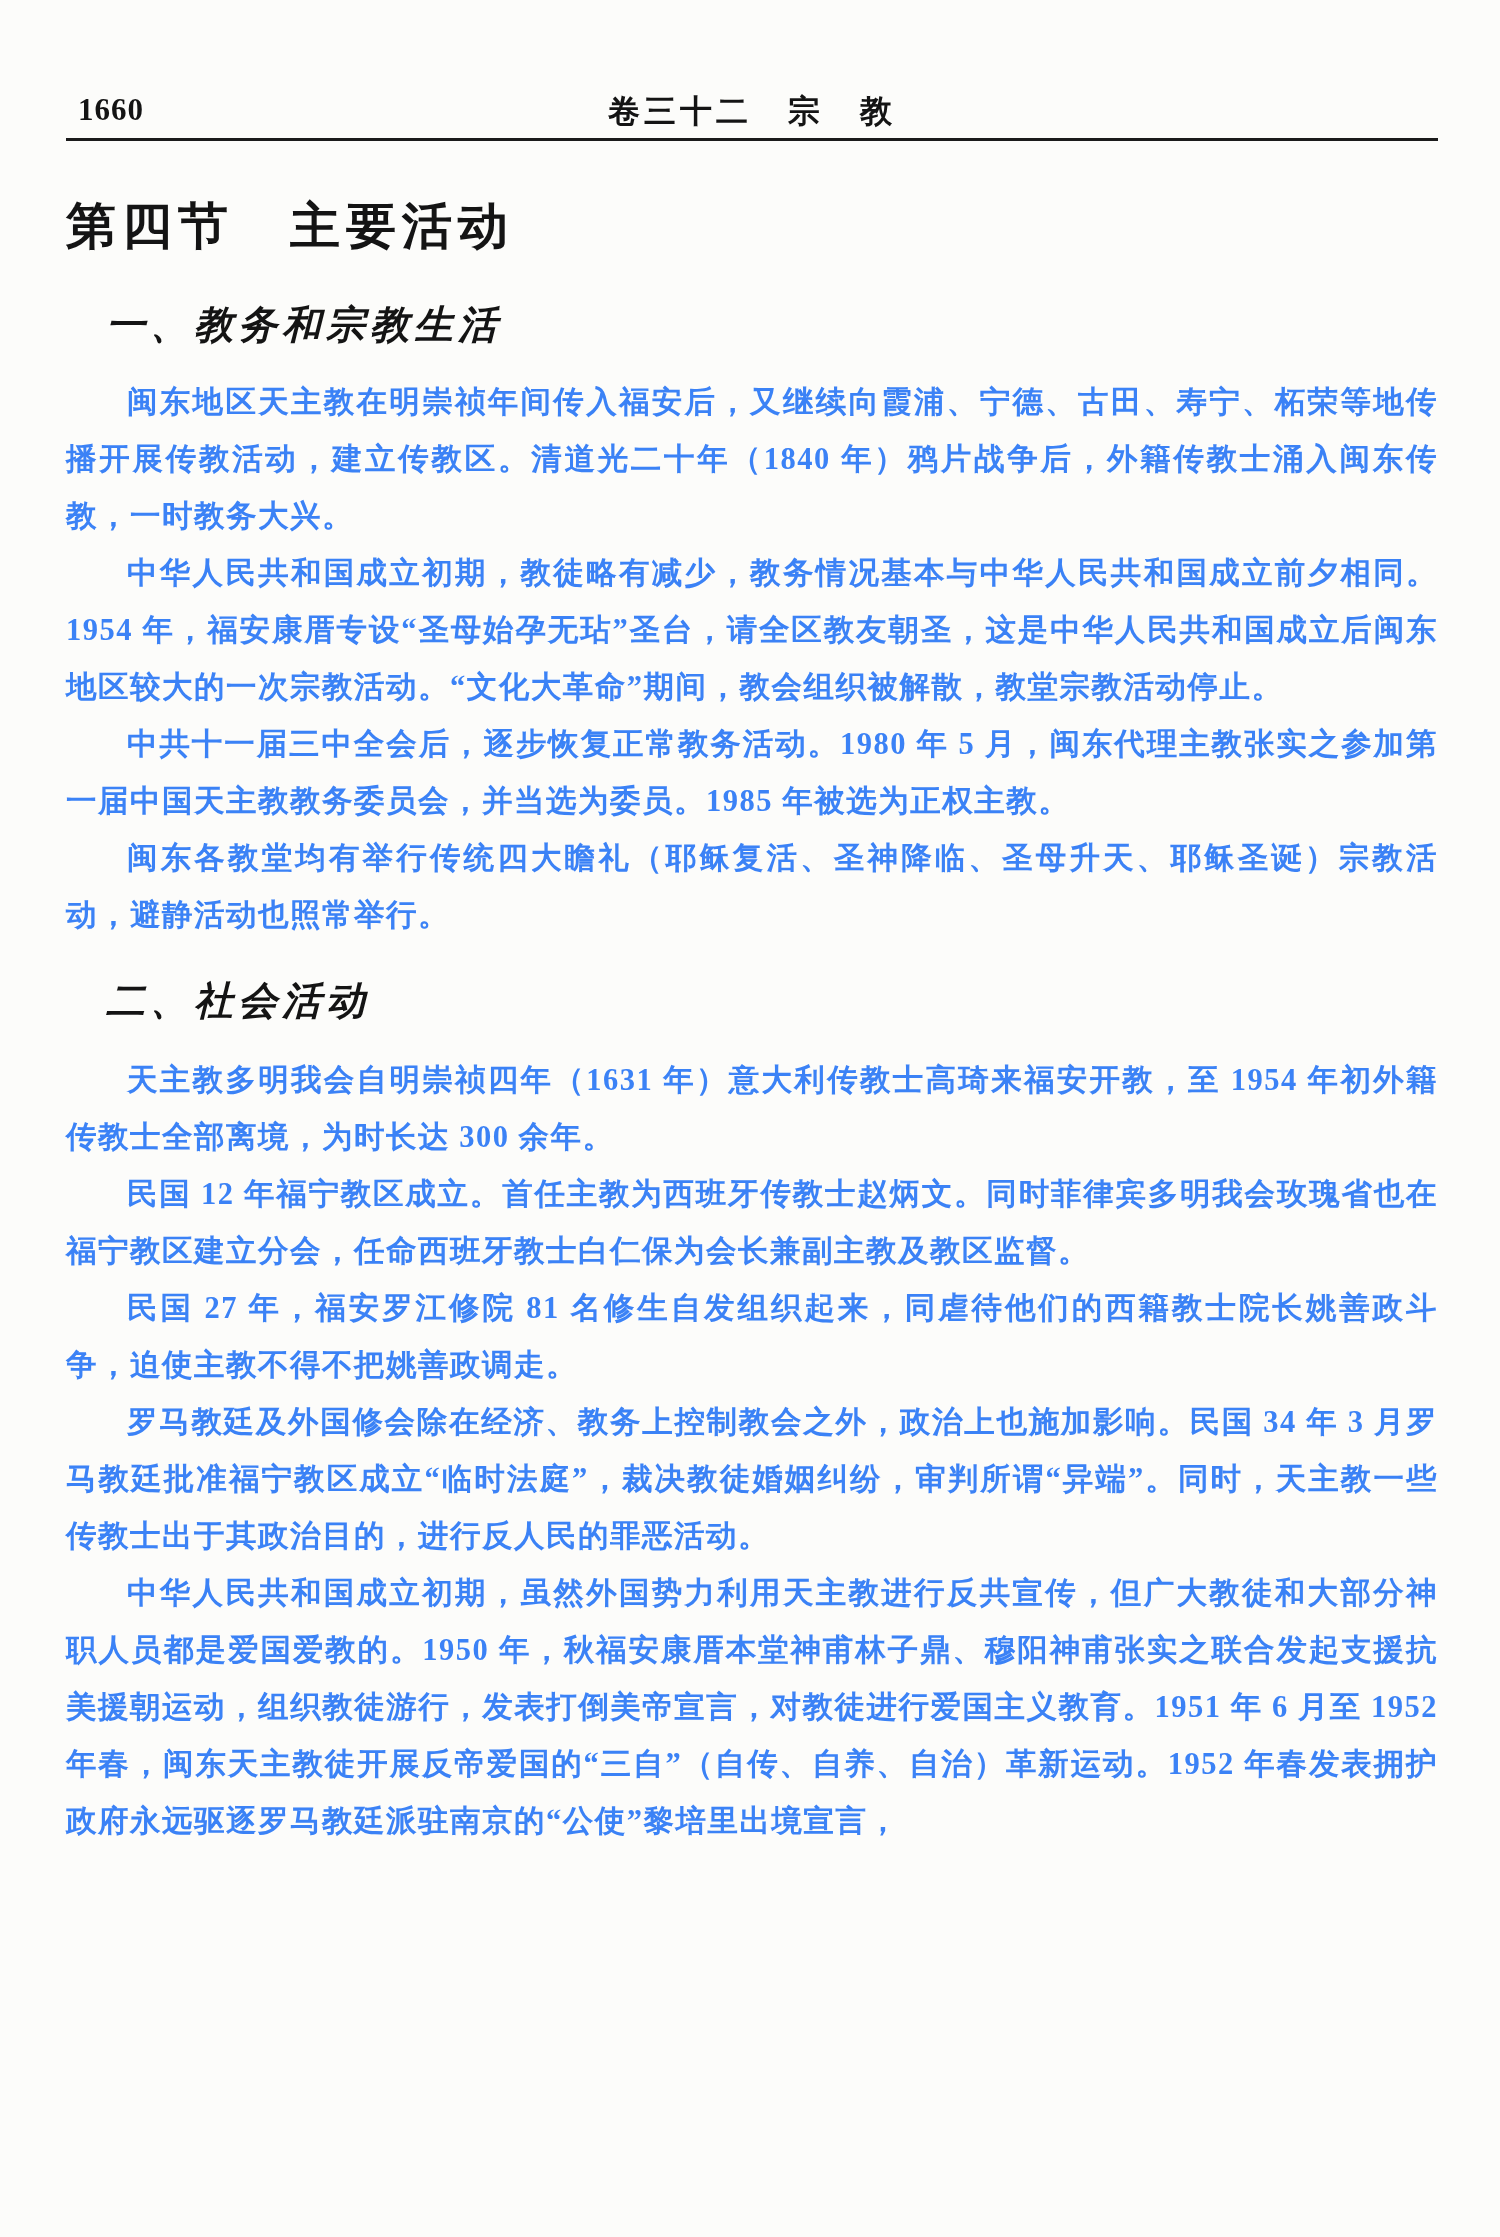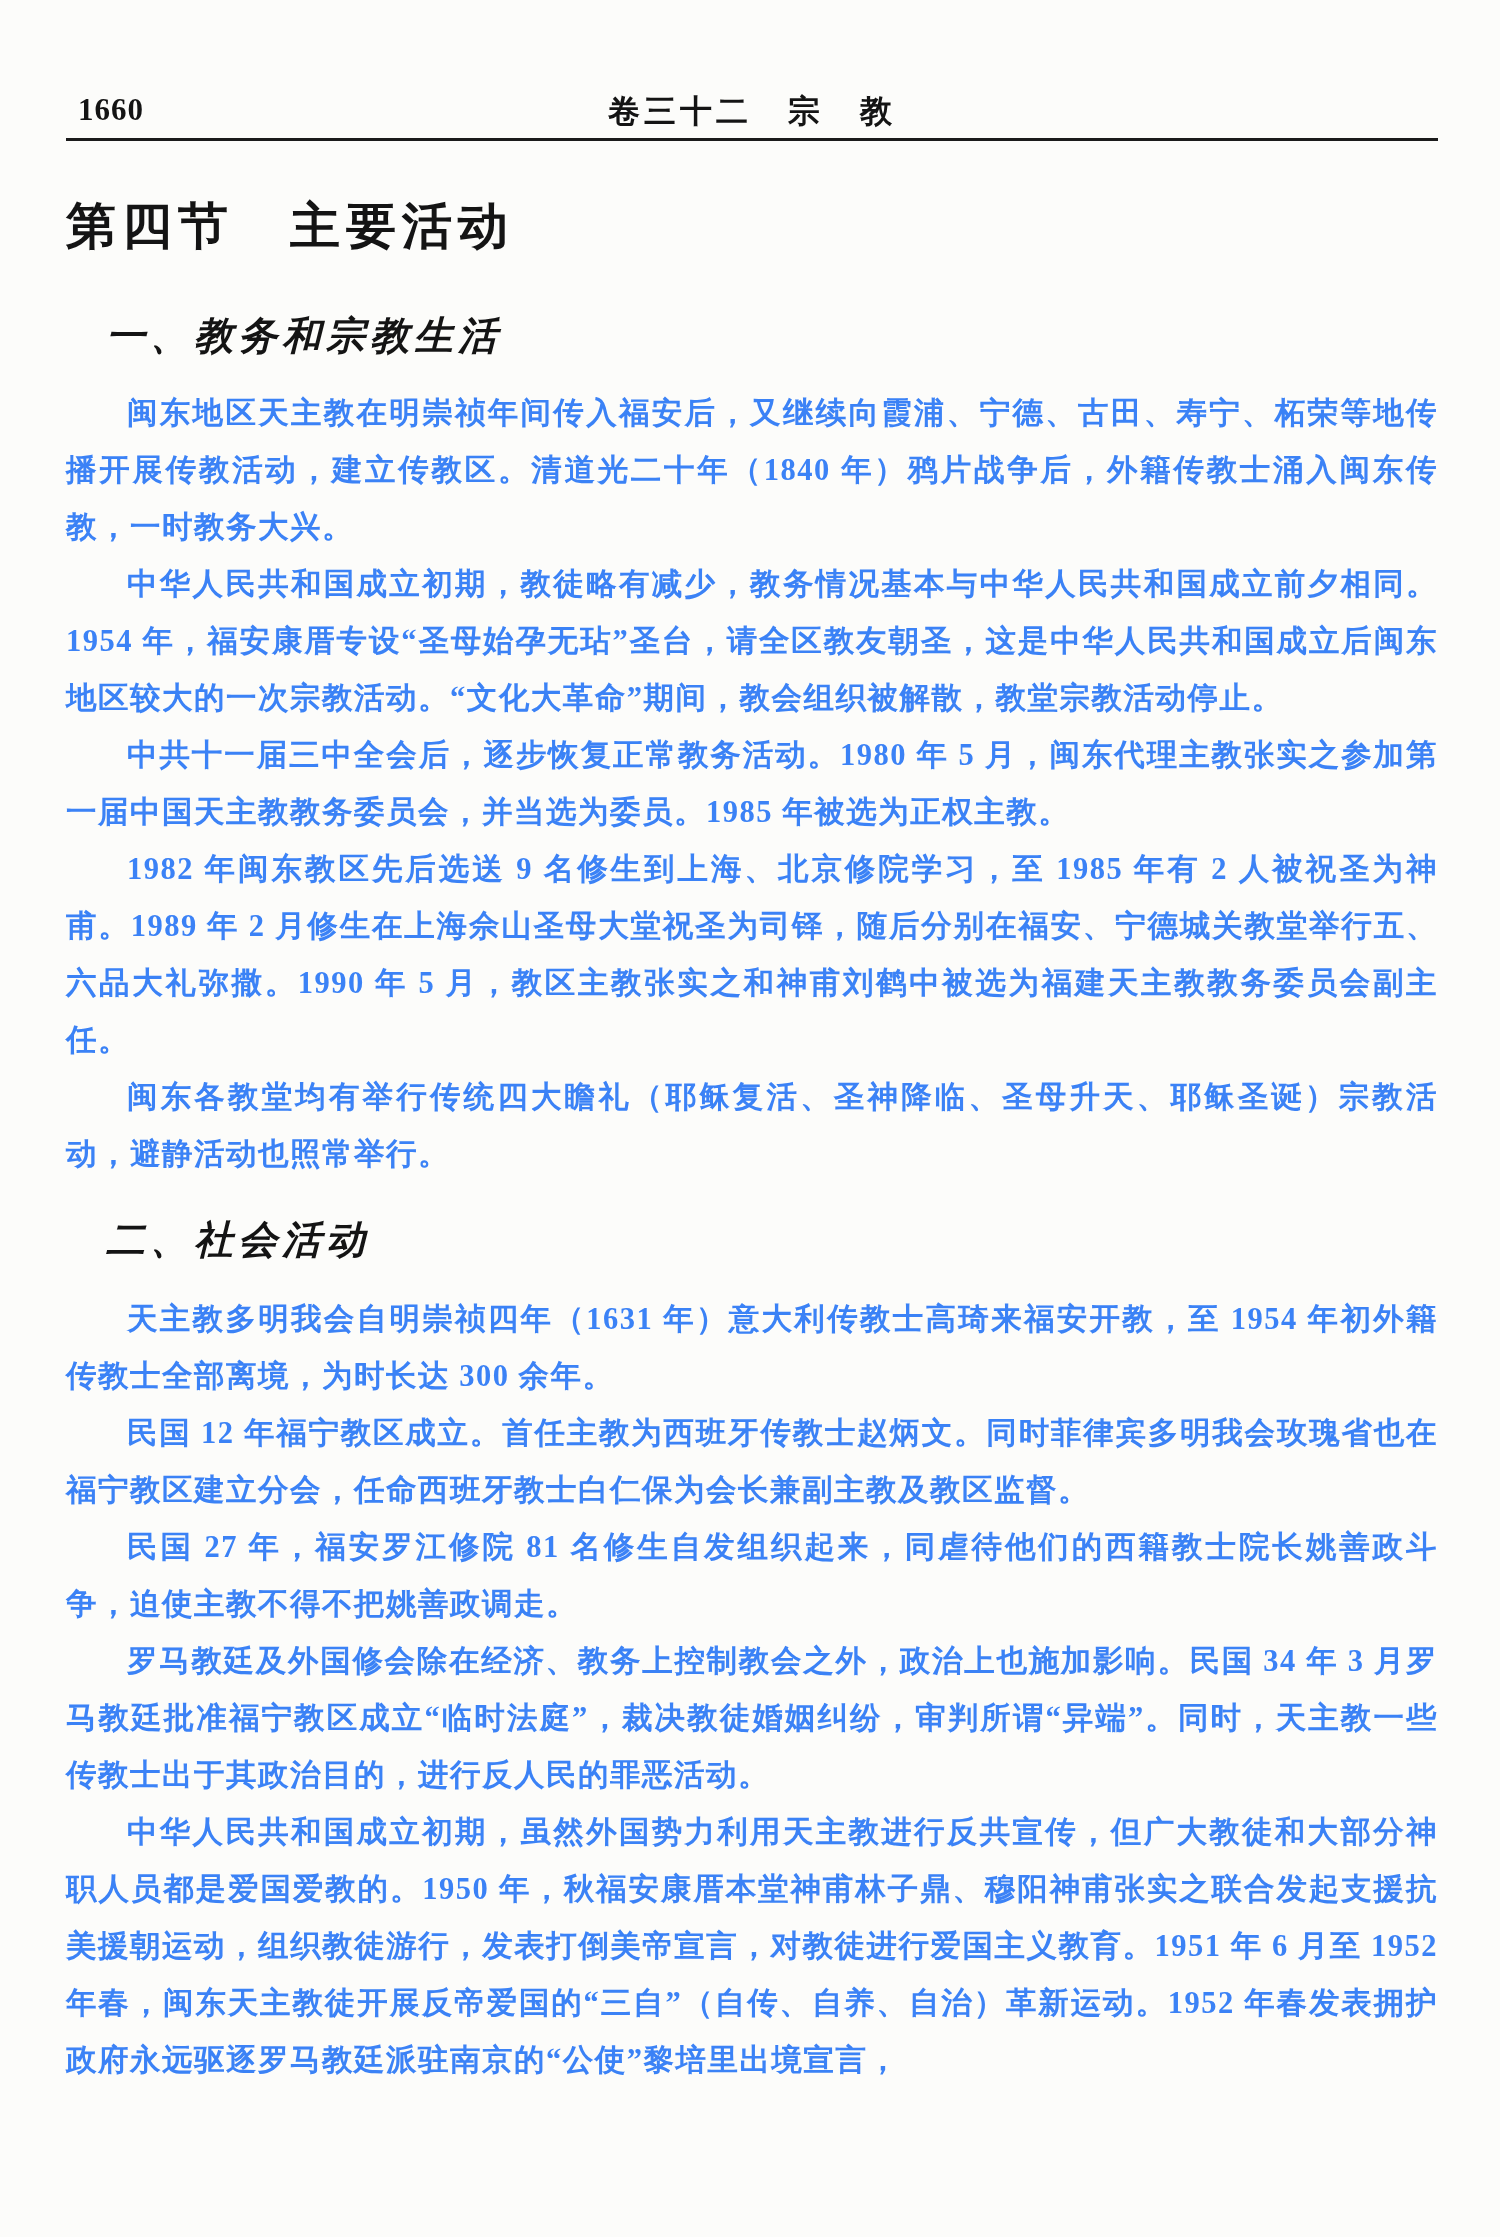--- a/index.html
+++ b/index.html
@@ -47,21 +47,21 @@
   }
   
   .section-title {
     margin-top: 52px;
     font-size: 50px;
     font-weight: 700;
     letter-spacing: 6px;
   }
   
   .sub-heading {
-    margin-top: 49px;
+    margin-top: 38px;
     margin-bottom: 22px;
     padding-left: 40px;
     font-size: 39px;
     font-weight: 700;
     font-style: italic;
     letter-spacing: 5px;
   }
   .sub-heading.second {
     margin-top: 30px;
     margin-bottom: 24px;
@@ -91,21 +91,20 @@
   <div class="header-rule"></div>
 
   <h1 class="section-title" style="margin:52px 0 0 0;">第四节　主要活动</h1>
 
   <h2 class="sub-heading" style="margin-bottom:22px;">一、教务和宗教生活</h2>
 
   <div class="body-text">
     <p>闽东地区天主教在明崇祯年间传入福安后，又继续向霞浦、宁德、古田、寿宁、柘荣等地传播开展传教活动，建立传教区。清道光二十年（1840 年）鸦片战争后，外籍传教士涌入闽东传教，一时教务大兴。</p>
     <p>中华人民共和国成立初期，教徒略有减少，教务情况基本与中华人民共和国成立前夕相同。1954 年，福安康厝专设“圣母始孕无玷”圣台，请全区教友朝圣，这是中华人民共和国成立后闽东地区较大的一次宗教活动。“文化大革命”期间，教会组织被解散，教堂宗教活动停止。</p>
     <p>中共十一届三中全会后，逐步恢复正常教务活动。1980 年 5 月，闽东代理主教张实之参加第一届中国天主教教务委员会，并当选为委员。1985 年被选为正权主教。</p>
-    <p>1982 年闽东教区先后选送 9 名修生到上海、北京修院学习，至 1985 年有 2 人被祝圣为神甫。1989 年 2 月修生在上海佘山圣母大堂祝圣为司铎，随后分别在福安、宁德城关教堂举行五、六品大礼弥撒。1990 年 5 月，教区主教张实之和神甫刘鹤中被选为福建天主教教务委员会副主任。</p>
     <p>闽东各教堂均有举行传统四大瞻礼（耶稣复活、圣神降临、圣母升天、耶稣圣诞）宗教活动，避静活动也照常举行。</p>
   </div>
 
   <h2 class="sub-heading second">二、社会活动</h2>
 
   <div class="body-text">
     <p>天主教多明我会自明崇祯四年（1631 年）意大利传教士高琦来福安开教，至 1954 年初外籍传教士全部离境，为时长达 300 余年。</p>
     <p>民国 12 年福宁教区成立。首任主教为西班牙传教士赵炳文。同时菲律宾多明我会玫瑰省也在福宁教区建立分会，任命西班牙教士白仁保为会长兼副主教及教区监督。</p>
     <p>民国 27 年，福安罗江修院 81 名修生自发组织起来，同虐待他们的西籍教士院长姚善政斗争，迫使主教不得不把姚善政调走。</p>
     <p>罗马教廷及外国修会除在经济、教务上控制教会之外，政治上也施加影响。民国 34 年 3 月罗马教廷批准福宁教区成立“临时法庭”，裁决教徒婚姻纠纷，审判所谓“异端”。同时，天主教一些传教士出于其政治目的，进行反人民的罪恶活动。</p>

